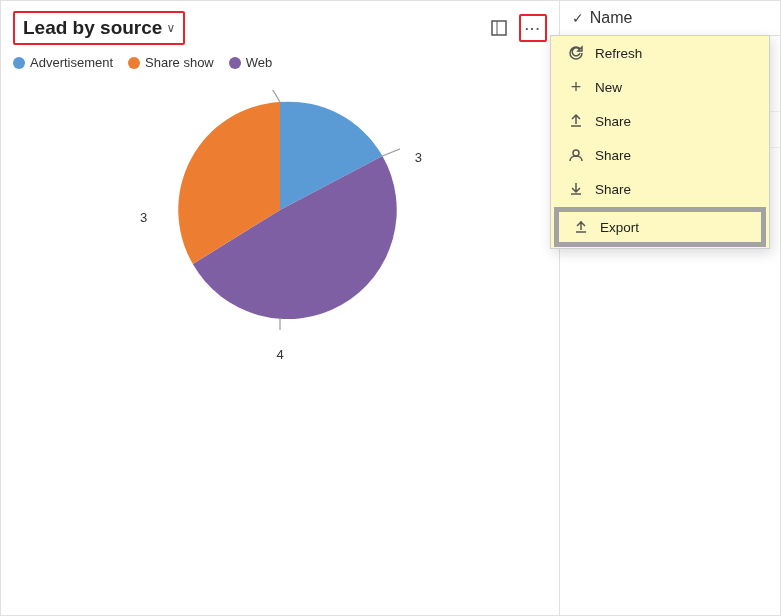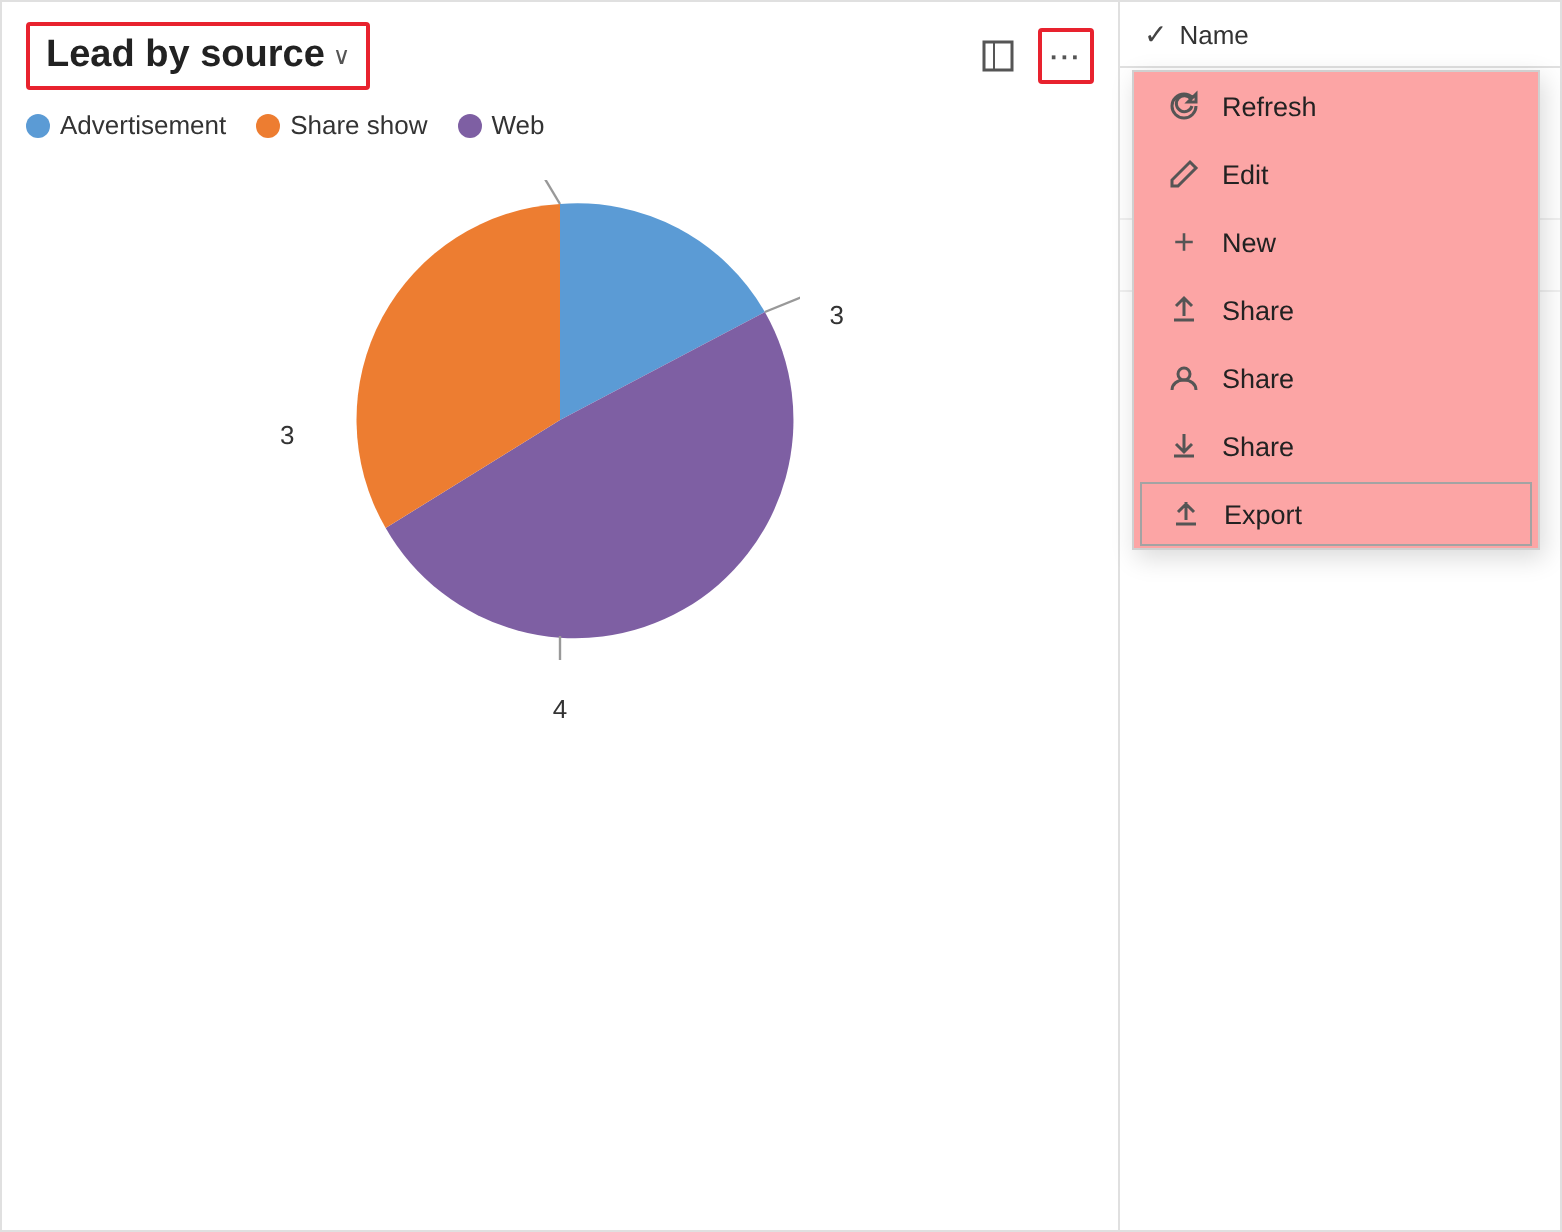--- a/index.html
+++ b/index.html
@@ -155,49 +155,49 @@
       gap: 6px;
       border-bottom: 1px solid #e0e0e0;
     }
 
     .check-icon {
       color: #444;
       font-size: 14px;
     }
 
     .col-name {
-      font-size: 13px;
+      font-size: 16px;
       color: #333;
     }
 
     
     .dropdown-menu {
       position: absolute;
       top: 34px;
       right: 10px;
-      width: 204px;
-      background: #fca5a5;
+      width: 220px;
+      background: #fef9c3;
       border: 1px solid #d0d0d0;
       box-shadow: 2px 4px 12px rgba(0,0,0,0.15);
       z-index: 100;
     }
 
     .menu-item {
       display: flex;
       align-items: center;
       gap: 10px;
       padding: 8px 16px;
       font-size: 13.5px;
       color: #222;
       cursor: pointer;
       position: relative;
     }
 
     .menu-item.highlighted {
-      border: 1px solid #a3a3a3;
+      border: 5px solid #a3a3a3;
       margin: 1px 3px;
       padding: 6px 13px;
     }
 
     .menu-icon {
       width: 18px;
       height: 18px;
       display: flex;
       align-items: center;
       justify-content: center;
@@ -291,28 +291,20 @@
     <div class="menu-item">
           <span class="menu-icon">
             <svg width="16" height="16" viewBox="0 0 16 16" fill="none" stroke="#555" stroke-width="1.5">
               <path d="M14 8A6 6 0 1 1 8 2a6 6 0 0 1 4.24 1.76L14 2v4h-4l1.46-1.46A4 4 0 1 0 12 8"></path>
             </svg>
           </span>
           <span>Refresh</span>
         </div>
         <div class="menu-item">
           <span class="menu-icon">
-            <svg width="16" height="16" viewBox="0 0 16 16" fill="none" stroke="#555" stroke-width="1.5">
-              <path d="M11 2l3 3L5 14H2v-3L11 2z"></path>
-            </svg>
-          </span>
-          <span>Edit</span>
-        </div>
-        <div class="menu-item">
-          <span class="menu-icon">
             <span style="font-size:18px;color:#555;font-weight:300;line-height:1;">+</span>
           </span>
           <span>New</span>
         </div>
         <div class="menu-item">
           <span class="menu-icon">
             <svg width="16" height="16" viewBox="0 0 16 16" fill="none" stroke="#555" stroke-width="1.5">
               <path d="M8 2v9M4 6l4-4 4 4M3 13h10"></path>
             </svg>
           </span>

